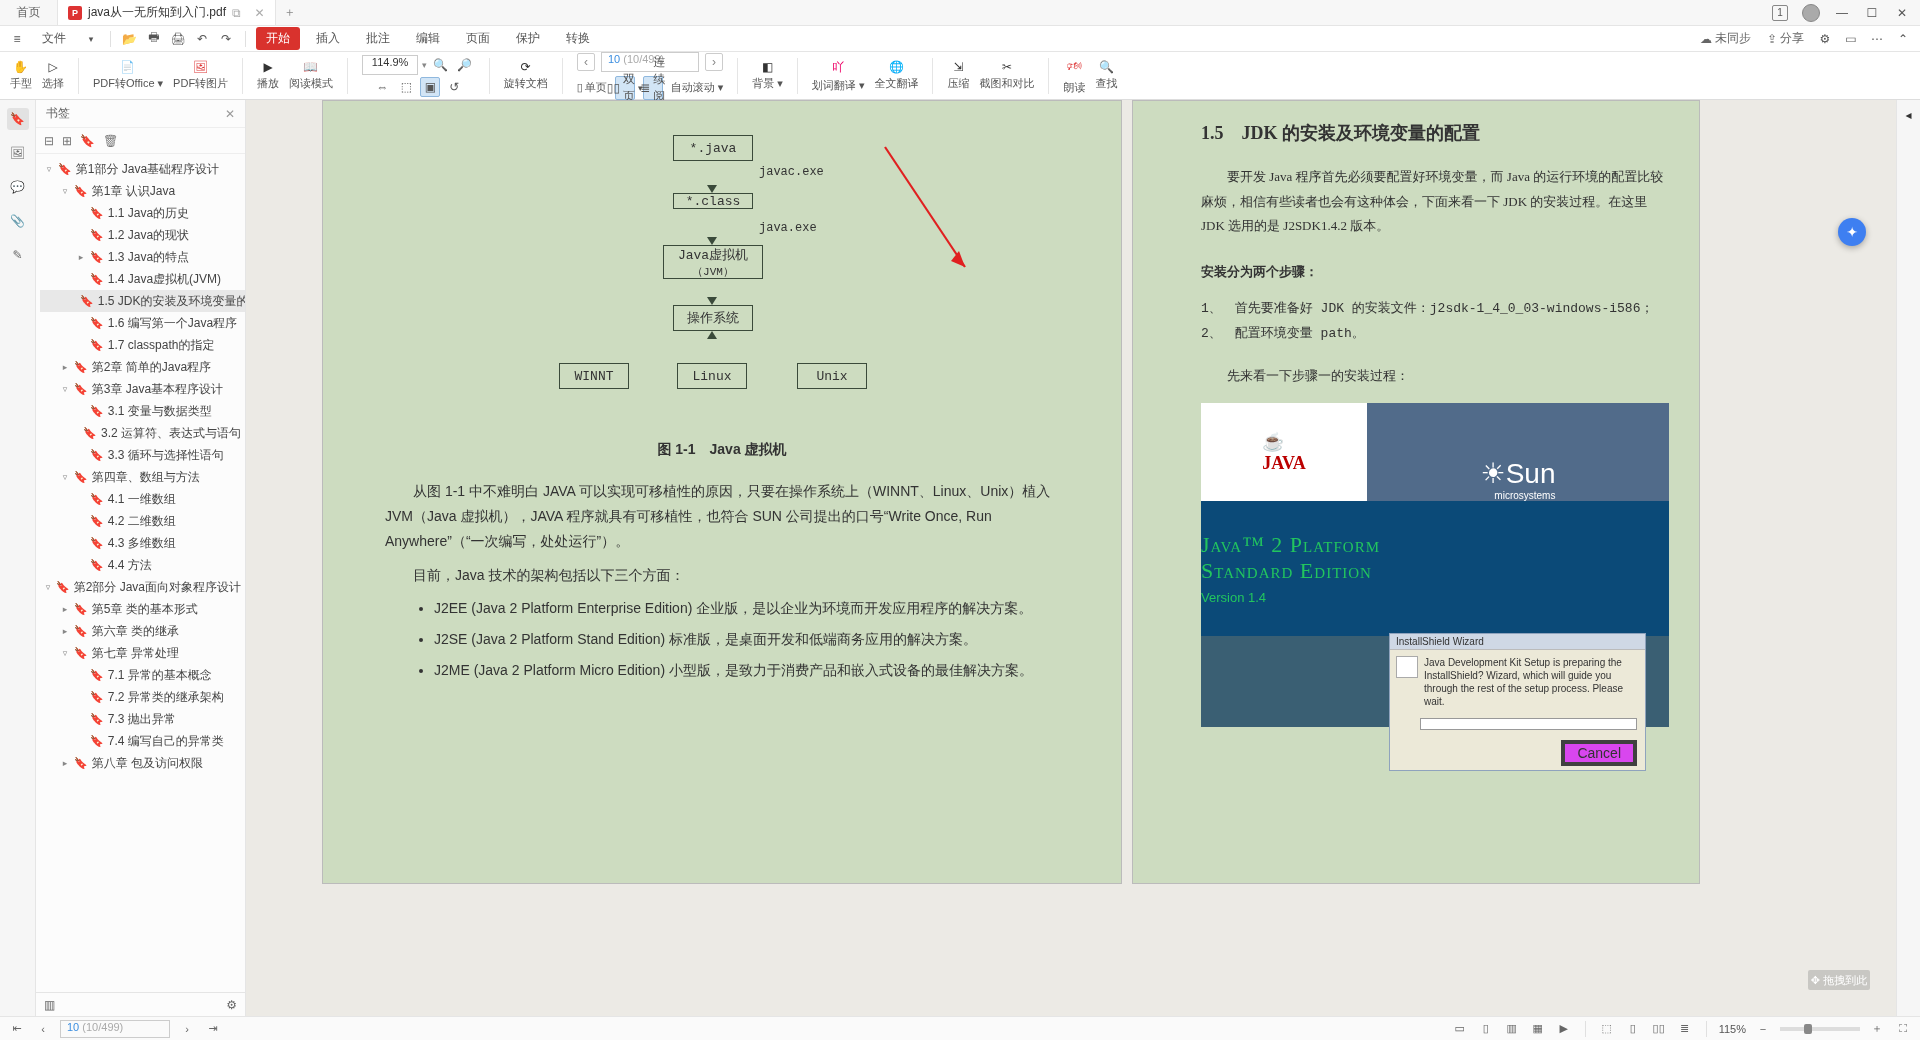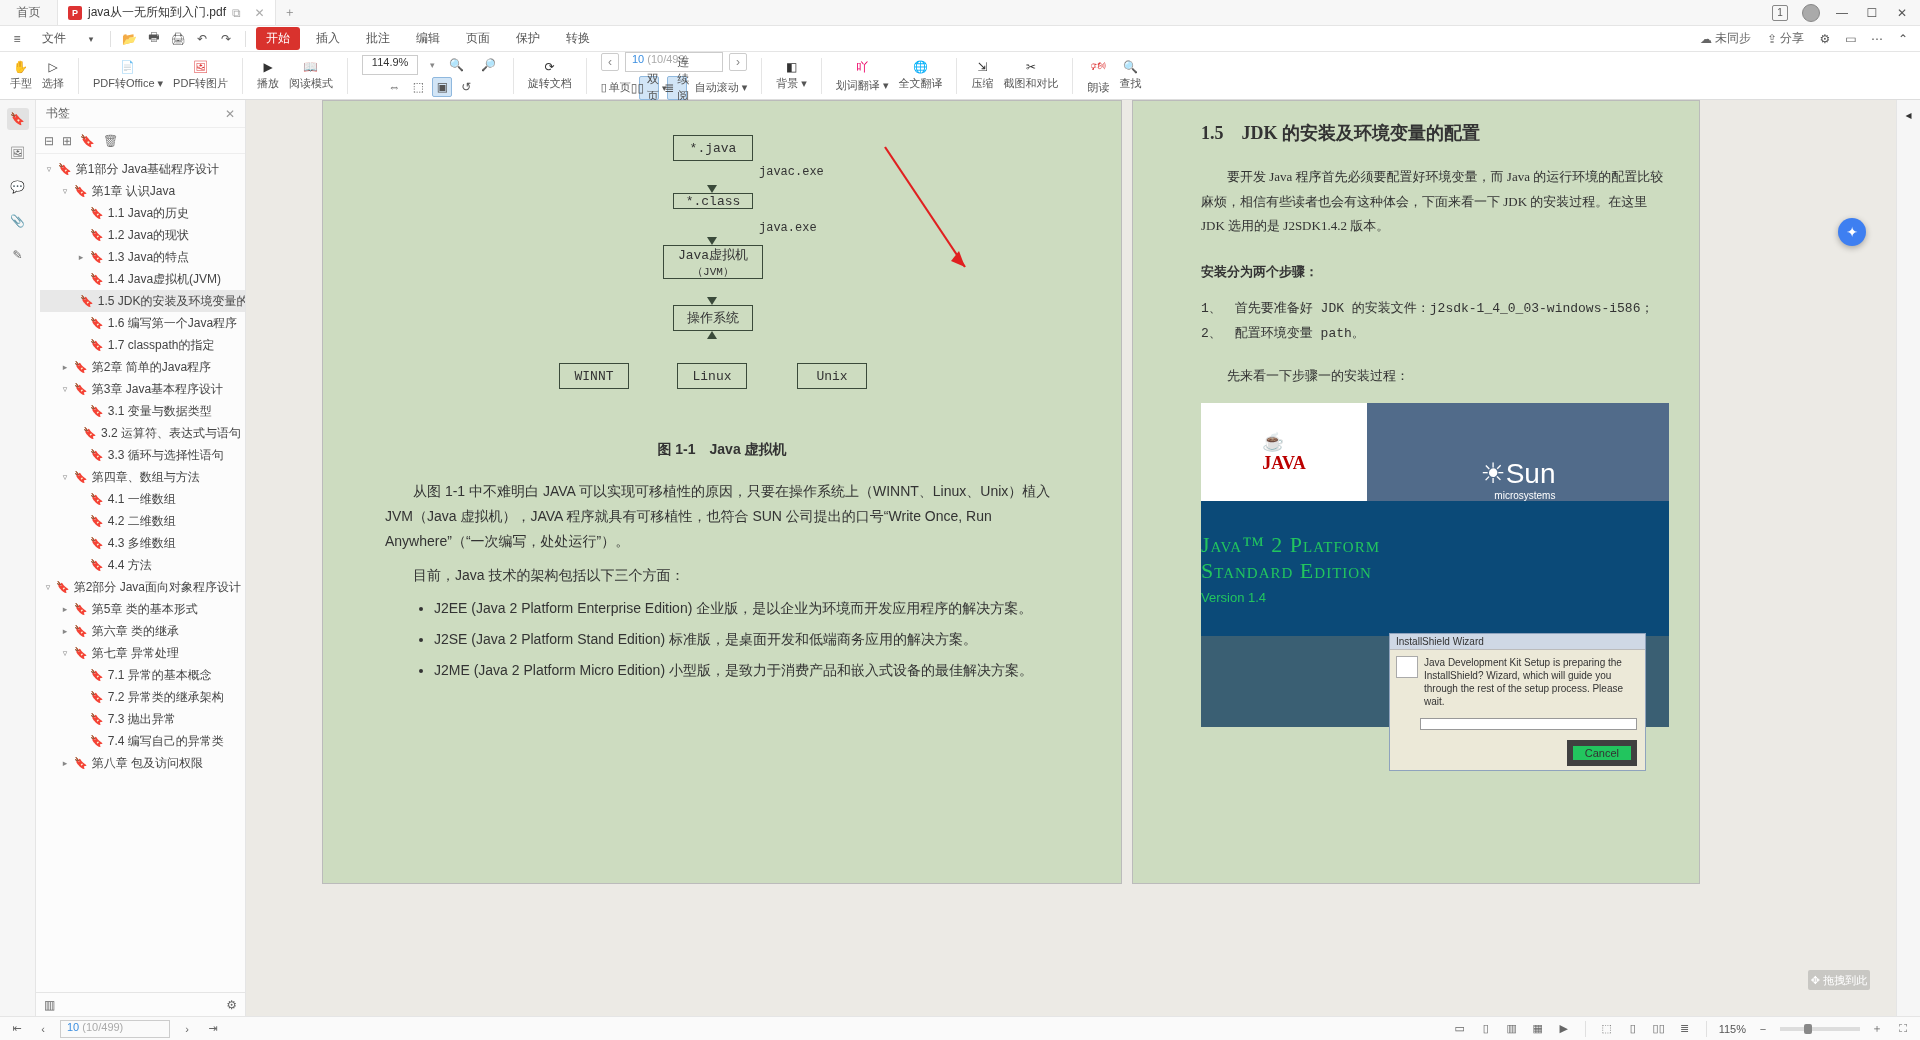--- a/index.html
+++ b/index.html
@@ -30,21 +30,21 @@
 
 
 .ribbon { height: 48px; background: #fff; border-bottom: 1px solid #ddd; display: flex; align-items: center; padding: 0 8px; gap: 6px; }
 .rg { display: flex; flex-direction: column; align-items: center; gap: 2px; padding: 0 2px; }
 .rg .lbl { font-size: 11px; color: #555; white-space: nowrap; }
 .rg-row { display: flex; gap: 4px; align-items: center; }
 .ric { width: 20px; height: 20px; display: inline-flex; align-items: center; justify-content: center; color: #555; border: 1px solid transparent; border-radius: 2px; }
 .ric.sel { background: #d2e5f6; border-color: #8fb8de; }
 .ric.highlight { background: #d2e5f6; border: 1px solid #8fb8de; border-radius: 2px; padding: 0 4px; height: 24px; display: inline-flex; align-items: center; gap: 3px;}
 .vsep { width: 1px; height: 36px; background: #e5e5e5; margin: 0 6px; }
-.zoom-box { display: flex; align-items: center; gap: 12px; }
+.zoom-box { display: flex; align-items: center; gap: 4px; }
 .zoom-input { width: 56px; height: 20px; border: 1px solid #ccc; text-align: center; font-size: 11px; }
 .page-box { display: flex; align-items: center; gap: 6px; }
 .page-input { width: 98px; height: 20px; border: 1px solid #ccc; text-align: left; padding: 0 6px; font-size: 11px; }
 .page-input .cur { color: #3b8ee0; }
 .page-input .tot { color: #aaa; }
 .pager-btn { width: 18px; height: 18px; border: 1px solid #ccc; display: inline-flex; align-items: center; justify-content: center; color: #888; border-radius: 2px; }
 
 
 .main { flex: 1; display: flex; min-height: 0; }
 .rail { width: 36px; background: #f6f6f6; border-right: 1px solid #e5e5e5; display: flex; flex-direction: column; align-items: center; padding: 8px 0; gap: 12px; }
@@ -102,21 +102,21 @@
 .inst-mid .l1 { font-family: "Times New Roman", serif; font-variant: small-caps; font-size: 22px; letter-spacing: 1px;}
 .inst-mid .l2 { font-family: "Times New Roman", serif; font-variant: small-caps; font-size: 22px; letter-spacing: 1px;}
 .inst-mid .l3 { font-size: 13px; margin-top: 6px; }
 .inst-dialog { position: absolute; left: 188px; top: 230px; width: 257px; background: #ece9d8; border: 1px solid #8fa3bd; font-size: 10px; }
 .inst-dialog .tt { background: #cfd8e5; padding: 2px 6px; color: #333; border-bottom: 1px solid #bbb; font-size: 10px; }
 .inst-dialog .bd { display: flex; gap: 6px; padding: 6px; }
 .inst-dialog .ico { width: 22px; height: 22px; background: #fff; border: 1px solid #aaa; }
 .inst-dialog .txt { flex: 1; color: #333; line-height: 1.3; }
 .inst-dialog .pb { height: 12px; background: #fff; border: 1px solid #999; margin: 4px 8px 6px 30px; }
 .inst-dialog .ft { text-align: right; padding: 4px 8px; }
-.inst-dialog .btn { display: inline-block; padding: 1px 12px; background: #22c55e; border: 6px solid #404040; font-size: 11px; }
+.inst-dialog .btn { display: inline-block; padding: 1px 12px; background: #d946ef; border: 4px solid #404040; font-size: 14px; }
 
 
 .rrail { width: 24px; background: #f6f6f6; border-left: 1px solid #e5e5e5; display: flex; flex-direction: column; align-items: center; padding-top: 8px; }
 .fab { position: absolute; right: 30px; top: 118px; width: 28px; height: 28px; background: #3e7ff1; border-radius: 50%; box-shadow: 0 2px 6px rgba(0,0,0,.3); display: flex; align-items: center; justify-content: center; color: #fff; font-size: 14px; }
 
 
 .status { height: 24px; background: #fafafa; border-top: 1px solid #e5e5e5; display: flex; align-items: center; padding: 0 8px; gap: 8px; font-size: 11px; color: #555; position: relative; }
 .status .spacer { flex: 1; }
 .status .ic { width: 18px; height: 18px; display: inline-flex; align-items: center; justify-content: center; color: #666; }
 .status .page-in { width: 110px; height: 18px; border: 1px solid #ccc; padding: 0 6px; font-size: 11px; }

